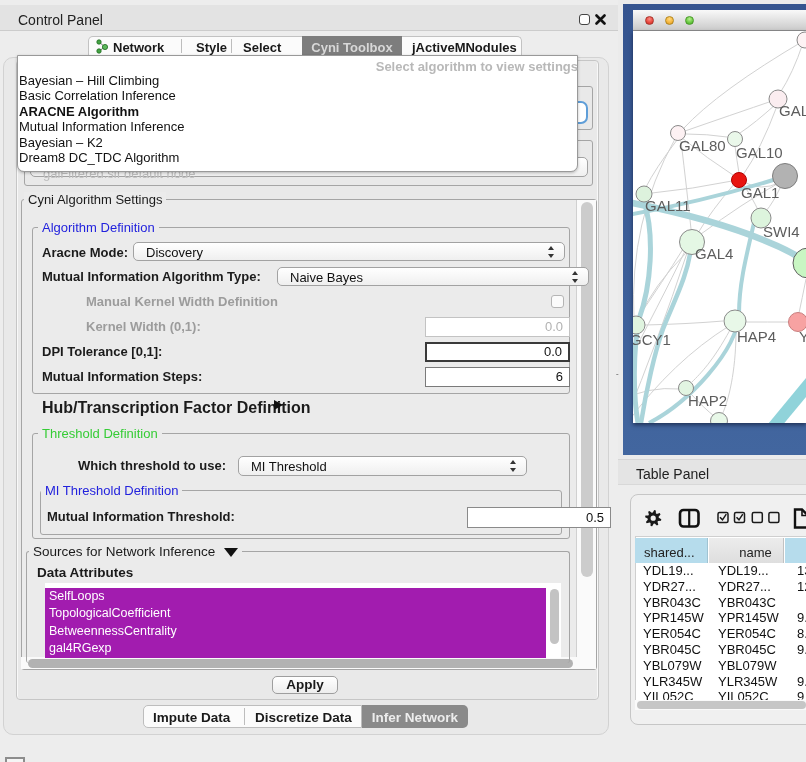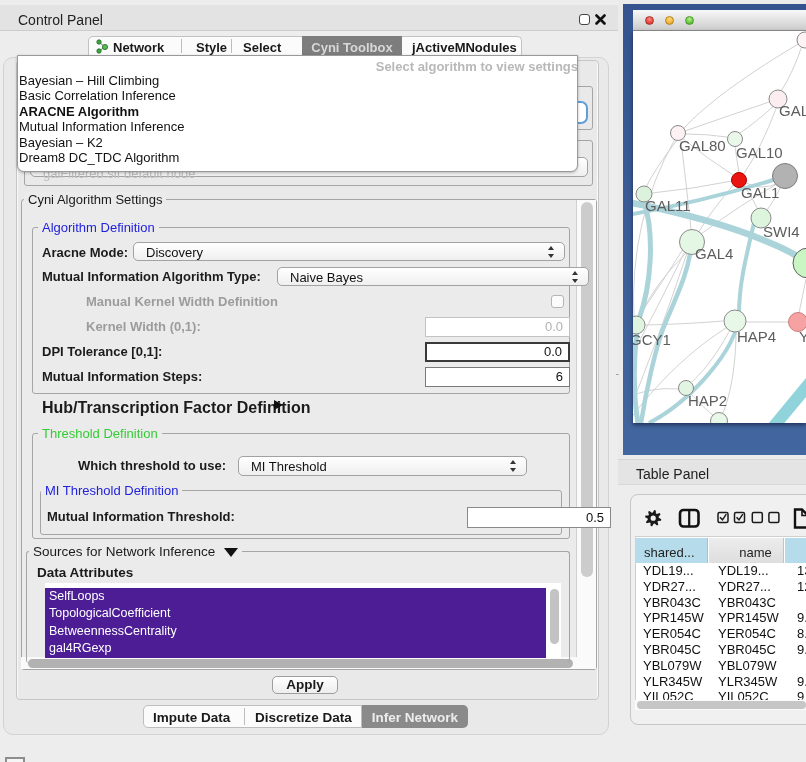--- a/index.html
+++ b/index.html
@@ -119,21 +119,21 @@
 
   <div class="lbl" style="left:47px;top:509px;">Mutual Information Threshold:</div>
   <div class="inp" style="left:419px;top:507px;width:144px;height:21px;border:1px solid #8a8a8a;color:#111;line-height:19px;margin-left:48px;">0.5</div>
 
   <div class="group" style="left:26px;top:551px;width:544px;height:112px;border-bottom:none;"></div>
   <div class="gtitle" style="left:29px;top:544px;color:#1b1b1b;font-size:13.5px;background:#ebebeb;">Sources for Network Inference <span style="display:inline-block;width:0;height:0;border-left:7px solid transparent;border-right:7px solid transparent;border-top:9px solid #111;vertical-align:-1px;margin-left:5px;"></span></div>
 
   <div class="lbl" style="left:37px;top:565px;font-size:13.5px;">Data Attributes</div>
 
   <div class="abs" style="left:45px;top:583px;width:516px;height:75px;background:#ffffff;"></div>
-  <div id="bluelist" class="abs" style="left:45px;top:588px;width:501px;height:70px;background:#4c1d95;color:#ffffff;font-size:12.5px;line-height:17.3px;padding-left:4px;">SelfLoops<br>TopologicalCoefficient<br>BetweennessCentrality<br>gal4RGexp</div>
+  <div id="bluelist" class="abs" style="left:45px;top:588px;width:501px;height:70px;background:#a21caf;color:#ffffff;font-size:12.5px;line-height:17.3px;padding-left:4px;">SelfLoops<br>TopologicalCoefficient<br>BetweennessCentrality<br>gal4RGexp</div>
   <div class="abs" style="left:550px;top:589px;width:9px;height:55px;background:#c3c3c3;border-radius:4.5px;"></div>
 
   <div class="abs" style="left:272px;top:676px;width:66px;height:18px;background:linear-gradient(#ffffff,#ededed);border:1px solid #9e9e9e;border-radius:5px;text-align:center;font-size:13.5px;font-weight:bold;color:#1b1b1b;line-height:16px;">Apply</div>
 
   <div class="abs" style="left:143px;top:705px;width:219px;height:23px;background:#fbfbfb;border:1px solid #bdbdbd;border-radius:5px 0 0 5px;"></div>
   <div class="abs" style="left:244px;top:708px;width:1px;height:17px;background:#bdbdbd;"></div>
   <div class="abs" style="left:362px;top:705px;width:106px;height:23px;background:#8a8a8a;border-radius:0 5px 5px 0;"></div>
   <div class="abs" style="left:153px;top:710px;font-size:13.5px;font-weight:bold;color:#191919;">Impute Data</div>
   <div class="abs" style="left:255px;top:710px;font-size:13.5px;font-weight:bold;color:#191919;">Discretize Data</div>
   <div class="abs" style="left:362px;top:710px;width:106px;text-align:center;font-size:13.5px;font-weight:bold;color:#ededed;">Infer Network</div>

